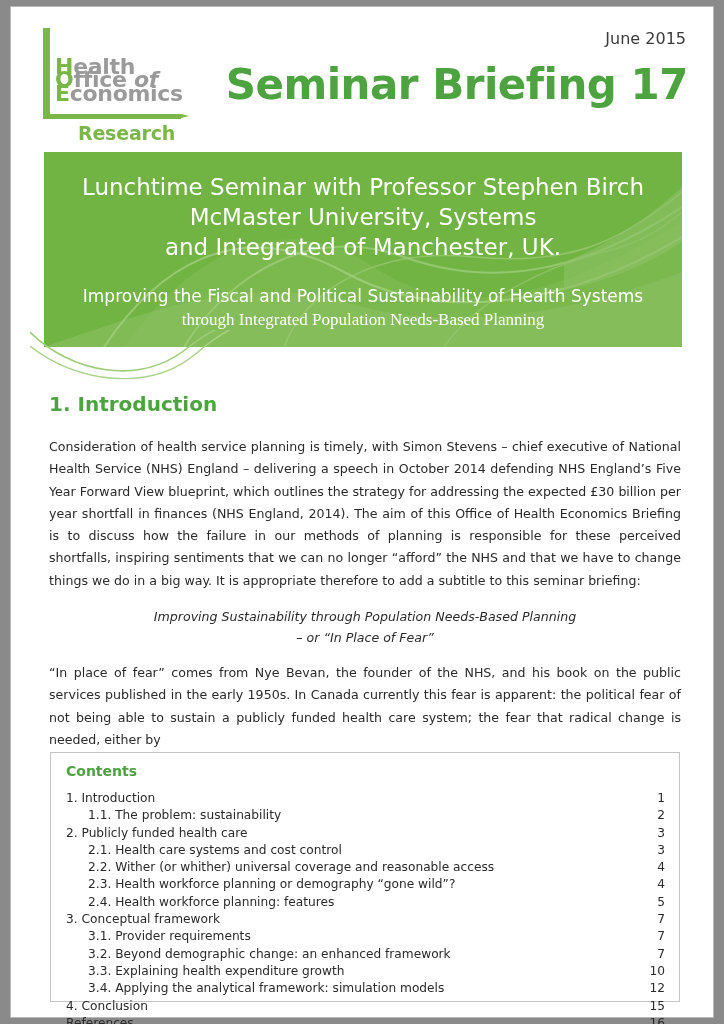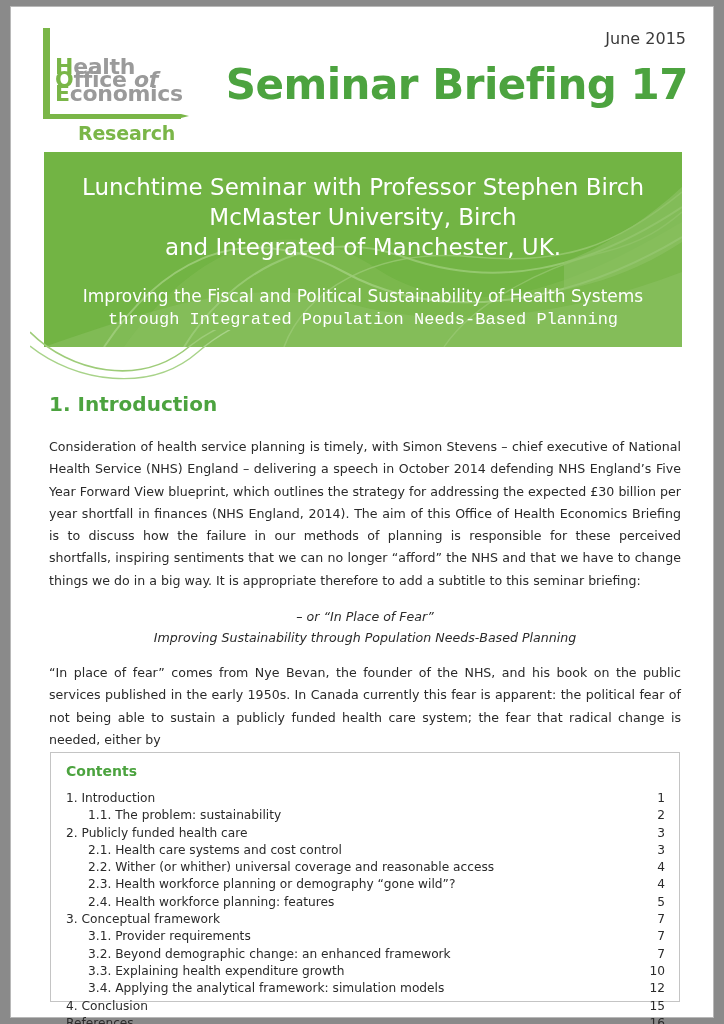--- a/index.html
+++ b/index.html
@@ -173,21 +173,21 @@
     line-height: 23px;
     font-family: "DejaVu Sans", sans-serif;
     text-align: center;
   }
   .banner-sub2 {
     position: absolute;
     left: 0; right: 0;
     top: 156px;
     font-size: 17px;
     line-height: 23px;
-    font-family: Liberation Mono, monospace;
+    font-family: Liberation Serif, serif;
   }
 
   
   .section-heading {
     position: absolute;
     left: 49px;
     top: 392px;
     font-size: 20px;
     font-weight: bold;
     color: #4ca33f;
@@ -281,39 +281,39 @@
       <path d="M 80 195 C 140 110, 230 50, 330 115 C 420 175, 520 140, 638 70 L 638 195 Z" fill="#84bc56" opacity="0.55"></path>
       <path d="M 0 195 C 90 165, 200 120, 300 150 C 400 180, 520 165, 638 120 L 638 195 Z" fill="#8ec265" opacity="0.5"></path>
       <path d="M 60 195 C 110 120, 190 60, 300 120 C 400 175, 530 150, 638 85" fill="none" stroke="#a3d080" stroke-width="2" opacity="0.8"></path>
       <path d="M 140 195 C 180 130, 260 70, 360 105 C 450 137, 540 120, 638 55" fill="none" stroke="#a3d080" stroke-width="2" opacity="0.7"></path>
       <path d="M 240 195 C 260 140, 330 95, 430 105 C 520 113, 570 95, 638 40" fill="none" stroke="#9ecc79" stroke-width="1.6" opacity="0.7"></path>
       <path d="M 400 195 C 430 150, 500 115, 560 100 C 600 90, 620 75, 638 60" fill="none" stroke="#9ecc79" stroke-width="1.4" opacity="0.6"></path>
       <path d="M 520 110 C 560 95, 600 70, 638 35 L 638 90 C 600 115, 560 130, 520 138 Z" fill="#8ec265" opacity="0.6"></path>
     </svg>
     <div class="banner-text">
       <div class="banner-l1">Lunchtime Seminar with Professor Stephen Birch</div>
-      <div class="banner-l2">McMaster University, Birch</div>
+      <div class="banner-l2">McMaster University, Systems</div>
       <div class="banner-l3">and Integrated of Manchester, UK.</div>
       <div class="banner-sub1">Improving the Fiscal and Political Sustainability of Health Systems</div>
       <div class="banner-sub2">through Integrated Population Needs-Based Planning</div>
     </div>
   </div>
 
   <svg class="swoosh-below" viewBox="0 0 320 60" preserveAspectRatio="none">
     <path d="M 0 2 C 40 42, 110 58, 160 16 C 180 0, 200 -8, 220 -14" fill="none" stroke="#9ecc79" stroke-width="1.6"></path>
     <path d="M 0 16 C 45 52, 120 64, 168 22 C 186 6, 205 -4, 224 -12" fill="none" stroke="#a8d389" stroke-width="1.4"></path>
   </svg>
 
   <div class="section-heading">1. Introduction</div>
 
   <div class="body-col">
     <p class="para">Consideration of health service planning is timely, with Simon Stevens – chief executive of National Health Service (NHS) England – delivering a speech in October 2014 defending NHS England’s Five Year Forward View blueprint, which outlines the strategy for addressing the expected £30 billion per year shortfall in finances (NHS England, 2014). The aim of this Office of Health Economics Briefing is to discuss how the failure in our methods of planning is responsible for these perceived shortfalls, inspiring sentiments that we can no longer “afford” the NHS and that we have to change things we do in a big way. It is appropriate therefore to add a subtitle to this seminar briefing:</p>
     <div class="para-spacer"></div>
+    <div class="subtitle-block">Improving Sustainability through Population Needs-Based Planning</div>
     <div class="subtitle-block">– or “In Place of Fear”</div>
-    <div class="subtitle-block">Improving Sustainability through Population Needs-Based Planning</div>
     <div class="para-spacer"></div>
     <p class="para">“In place of fear” comes from Nye Bevan, the founder of the NHS, and his book on the public services published in the early 1950s. In Canada currently this fear is apparent: the political fear of not being able to sustain a publicly funded health care system; the fear that radical change is needed, either by</p>
   </div>
 
   <div class="contents-box">
     <div class="contents-title">Contents</div>
     <div class="toc-list" id="toc-list">
         <div class="toc-row">
           <span class="toc-label">1. Introduction</span>
           <span class="toc-page">1</span>

